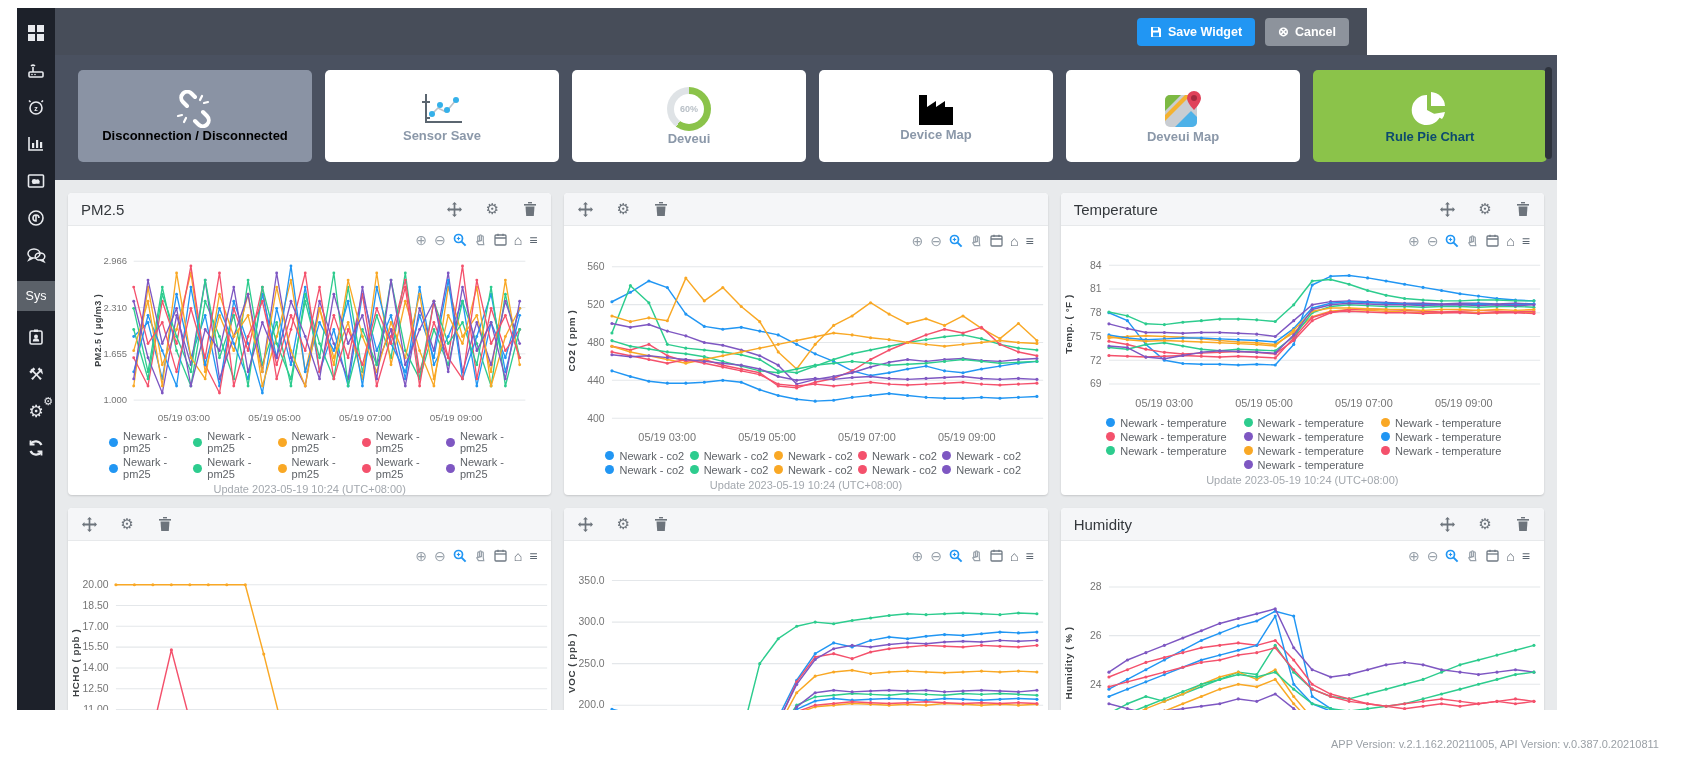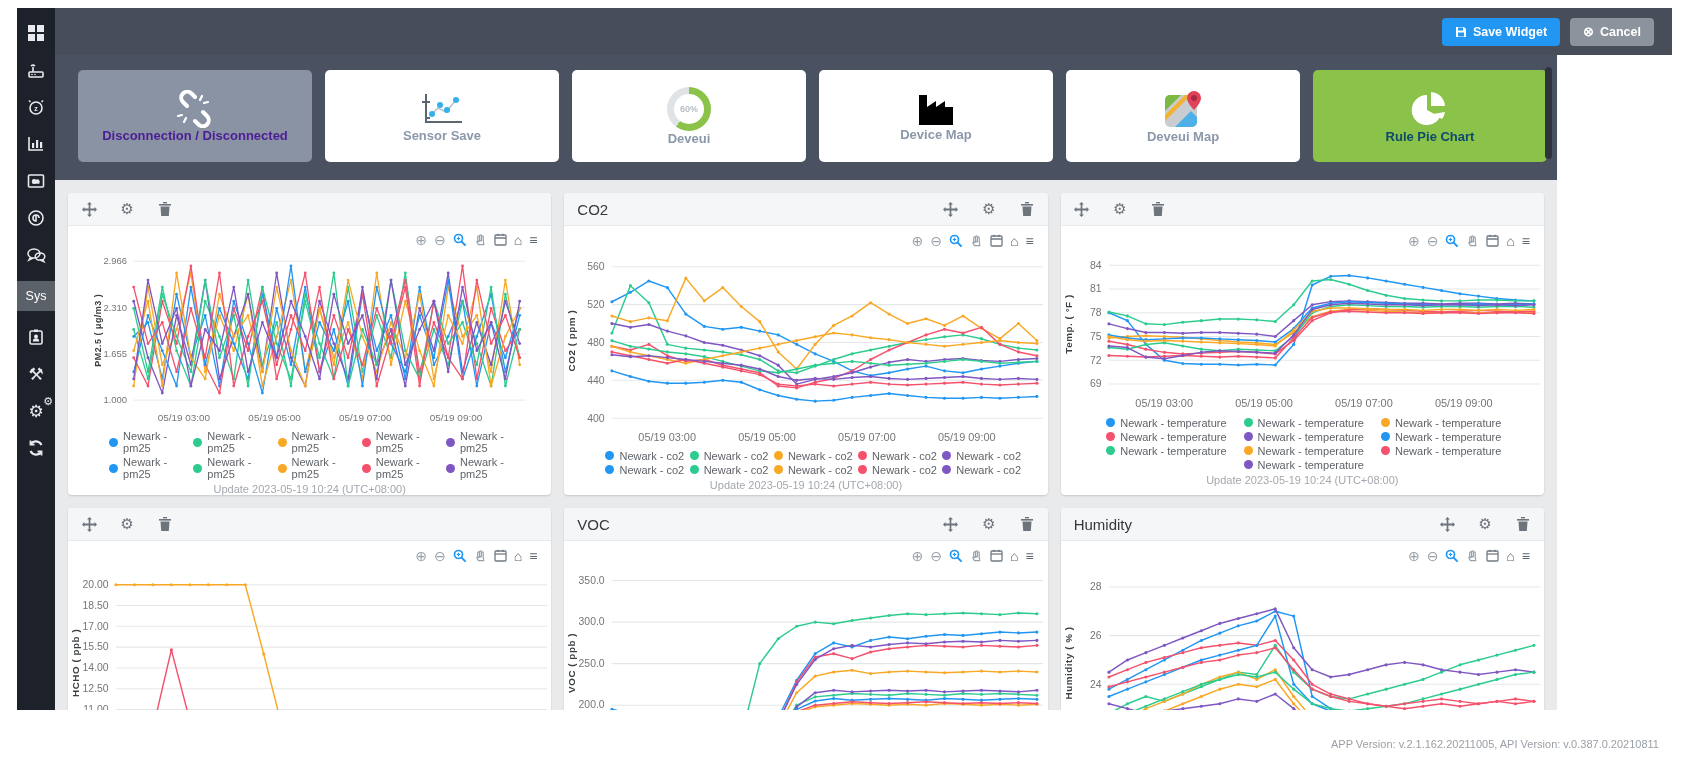--- a/index.html
+++ b/index.html
@@ -10,36 +10,36 @@
   .sidebar { position:absolute; left:17px; top:8px; width:38px; height:702px; background:#1d212a;
              display:flex; flex-direction:column; align-items:center; padding-top:14px; gap:15px; }
   .side-ic { width:22px; height:22px; display:flex; align-items:center; justify-content:center; color:#dfe3e8; cursor:pointer; }
   .side-ic svg { display:block; }
   .side-active { align-self:stretch; background:#5b6169; color:#fff; text-align:center; padding:8px 0; font-size:12.5px; cursor:pointer; }
   .side-txtic { color:#e8eaee; font-size:17px; line-height:1; }
   .gears-wrap { position:relative; }
   .gears-wrap .g2 { position:absolute; right:-6px; top:-4px; font-size:11px; }
 
   
-  .topbar { position:absolute; left:55px; top:8px; width:1617px; height:47px; background:#474d59;
+  .topbar { position:absolute; left:55px; top:8px; width:1312px; height:47px; background:#474d59;
             display:flex; align-items:center; justify-content:flex-end; gap:10px; padding-right:18px; }
   .btn { display:inline-flex; align-items:center; gap:6px; border:none; border-radius:4px; color:#fff;
          font-size:12.5px; font-weight:bold; padding:7px 13px; cursor:pointer; font-family:inherit; }
   .btn-save { background:#2196f3; }
   .btn-cancel { background:#8d939c; }
   .btn .ic { font-size:13px; line-height:1; display:inline-flex; }
 
   
   .strip { position:absolute; left:55px; top:55px; width:1502px; height:125px; background:#4a5160; overflow:hidden; }
   .tiles { position:absolute; left:23px; top:15px; display:flex; gap:13px; }
   .tile { width:234px; height:92px; background:#fff; border-radius:5px; display:flex; flex-direction:column;
           align-items:center; justify-content:center; gap:0; cursor:pointer; }
   .tile-label { font-size:13px; color:#8b98a9; font-weight:bold; }
   .tile-selected { background:#8a93a4; }
-  .tile-selected .tile-label { color:#4c1d95; }
+  .tile-selected .tile-label { color:#000000; }
   .tile-green { background:#8bc34a; }
   .tile-green .tile-label { color:#0c4a6e; }
   .donut { width:44px; height:44px; border-radius:50%; background:conic-gradient(#8bc34a 0 216deg,#dfe3e6 216deg 360deg);
            display:flex; align-items:center; justify-content:center; }
   .donut-in { width:30px; height:30px; border-radius:50%; background:#fff; display:flex; align-items:center; justify-content:center;
               font-size:9px; color:#b9c0c7; font-weight:bold; }
   .strip-scroll { position:absolute; right:5px; top:12px; width:7px; height:92px; border-radius:4px; background:#2e333d; }
 
   
   .content { position:absolute; left:55px; top:180px; width:1502px; height:530px; background:#e8eaec;
@@ -234,20 +234,21 @@
     </div>
 
     <div class="strip-scroll"></div>
   </div>
 
   <div class="content">
     <div class="grid">
 
       <div class="card">
         <div class="card-head">
+          <div class="card-title">PM2.5</div>
           <div class="card-actions">
             <span class="act">
                 <svg width="15" height="15" viewBox="0 0 16 16">
                   <path d="M8 0 L10.6 2.6 H8.9 V6.9 H13.4 V5.4 L16 8 L13.4 10.6 V9.1 H8.9 V13.4 H10.6 L8 16 L5.4 13.4 H7.1 V9.1 H2.6 V10.6 L0 8 L2.6 5.4 V6.9 H7.1 V2.6 H5.4 Z" fill="#6d747c"></path>
                 </svg>
               </span>
             <span class="act">⚙</span>
             <span class="act">
                 <svg width="12" height="14" viewBox="0 0 12 14">
                   <rect x="0" y="2" width="12" height="1.6" fill="#6d747c"></rect>
@@ -628,21 +629,20 @@
             <div class="leg-item" style="width: 19%;">
               <span class="leg-dot" style="background: rgb(126, 87, 194);"></span>
               <span>Newark - pm25</span>
             </div>
           </div>
         <div class="update-line">Update 2023-05-19 10:24 (UTC+08:00)</div>
       </div>
 
       <div class="card">
         <div class="card-head">
-          <div class="card-title">CO2</div>
           <div class="card-actions">
             <span class="act">
                 <svg width="15" height="15" viewBox="0 0 16 16">
                   <path d="M8 0 L10.6 2.6 H8.9 V6.9 H13.4 V5.4 L16 8 L13.4 10.6 V9.1 H8.9 V13.4 H10.6 L8 16 L5.4 13.4 H7.1 V9.1 H2.6 V10.6 L0 8 L2.6 5.4 V6.9 H7.1 V2.6 H5.4 Z" fill="#6d747c"></path>
                 </svg>
               </span>
             <span class="act">⚙</span>
             <span class="act">
                 <svg width="12" height="14" viewBox="0 0 12 14">
                   <rect x="0" y="2" width="12" height="1.6" fill="#6d747c"></rect>
@@ -985,20 +985,21 @@
             <div class="leg-item" style="width: 19%;">
               <span class="leg-dot" style="background: rgb(126, 87, 194);"></span>
               <span>Newark - co2</span>
             </div>
           </div>
         <div class="update-line">Update 2023-05-19 10:24 (UTC+08:00)</div>
       </div>
 
       <div class="card">
         <div class="card-head">
+          <div class="card-title">Temperature</div>
           <div class="card-actions">
             <span class="act">
                 <svg width="15" height="15" viewBox="0 0 16 16">
                   <path d="M8 0 L10.6 2.6 H8.9 V6.9 H13.4 V5.4 L16 8 L13.4 10.6 V9.1 H8.9 V13.4 H10.6 L8 16 L5.4 13.4 H7.1 V9.1 H2.6 V10.6 L0 8 L2.6 5.4 V6.9 H7.1 V2.6 H5.4 Z" fill="#6d747c"></path>
                 </svg>
               </span>
             <span class="act">⚙</span>
             <span class="act">
                 <svg width="12" height="14" viewBox="0 0 12 14">
                   <rect x="0" y="2" width="12" height="1.6" fill="#6d747c"></rect>
@@ -1484,21 +1485,20 @@
             <circle cx="46" cy="158.7076923076923" r="1.5" fill="#f4516c"></circle>
             <circle cx="454" cy="158.7076923076923" r="1.5" fill="#f4516c"></circle>
             <polyline points="46,158.7076923076923 454,158.7076923076923" fill="none" stroke="#7e57c2" stroke-width="1.4" stroke-linejoin="round"></polyline>
             <circle cx="46" cy="158.7076923076923" r="1.5" fill="#7e57c2"></circle>
             <circle cx="454" cy="158.7076923076923" r="1.5" fill="#7e57c2"></circle>
           </svg>
       </div>
 
       <div class="card">
         <div class="card-head">
-          <div class="card-title">VOC</div>
           <div class="card-actions">
             <span class="act">
                 <svg width="15" height="15" viewBox="0 0 16 16">
                   <path d="M8 0 L10.6 2.6 H8.9 V6.9 H13.4 V5.4 L16 8 L13.4 10.6 V9.1 H8.9 V13.4 H10.6 L8 16 L5.4 13.4 H7.1 V9.1 H2.6 V10.6 L0 8 L2.6 5.4 V6.9 H7.1 V2.6 H5.4 Z" fill="#6d747c"></path>
                 </svg>
               </span>
             <span class="act">⚙</span>
             <span class="act">
                 <svg width="12" height="14" viewBox="0 0 12 14">
                   <rect x="0" y="2" width="12" height="1.6" fill="#6d747c"></rect>

